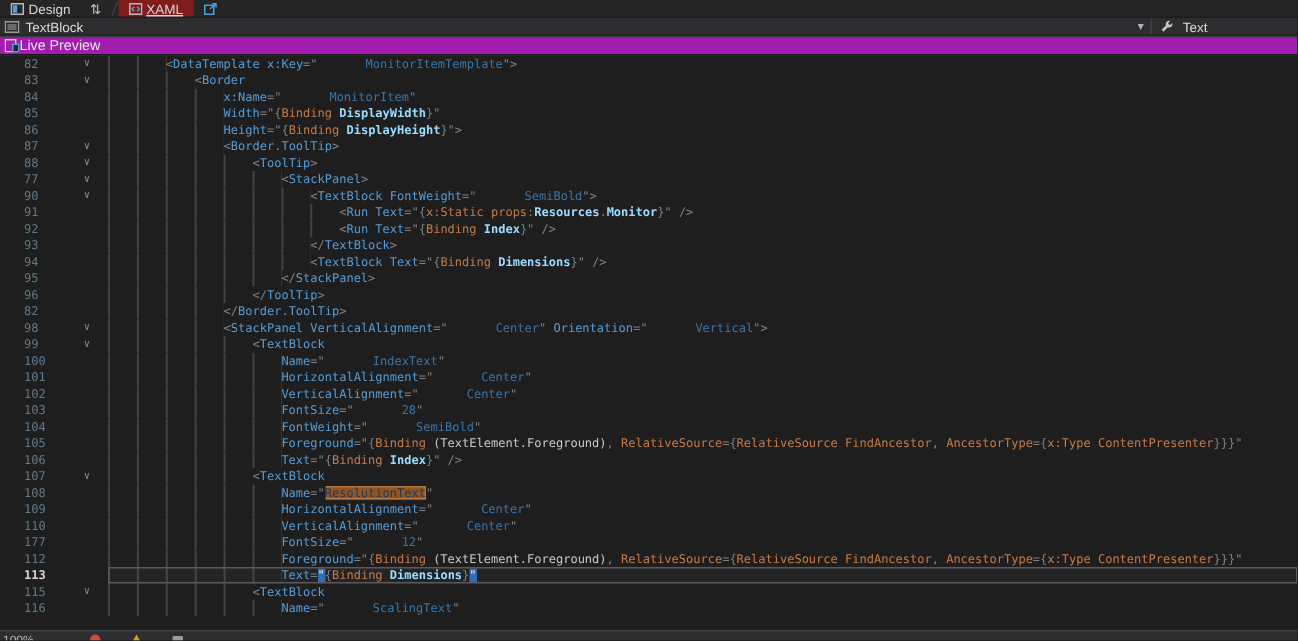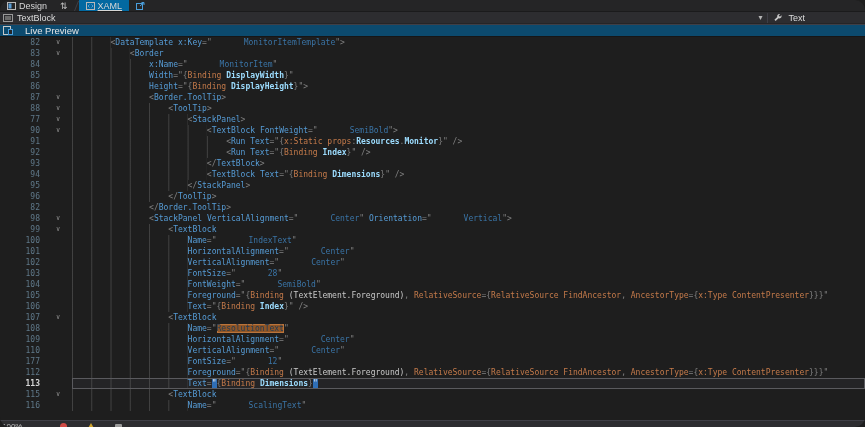--- a/index.html
+++ b/index.html
@@ -1,45 +1,45 @@
 <!DOCTYPE html>
 <html style="--c-editor-bg: #1e1e1e; --c-element: #569cd6; --c-attribute: #569cd6; --c-value: #3a74a6; --c-delimiter: #808080; --c-binding: #c47a4a; --c-property: #9cdcfe; --c-plain: #c8c8c8; --c-line-number: #5f7889; --c-find-highlight: #8f5526; --c-brace-highlight: #2f6eb5;"><head>
 <meta charset="utf-8">
 <style>
   html,body{margin:0;padding:0;background:#1e1e1e;}
   #app{position:relative;width:865px;height:427px;overflow:hidden;background:var(--c-editor-bg,#1e1e1e);
-       font-family:"Liberation Sans",sans-serif;color:#d0d0d0;border-radius:10px;}
+       font-family:"Liberation Sans",sans-serif;color:#d0d0d0;}
 
   
   .tabbar{position:absolute;top:0;left:0;right:0;height:12px;background:#252526;
           display:flex;align-items:center;font-size:9px;line-height:12px;border-bottom:1px solid #1b1b1c;box-sizing:border-box;}
   .tab{display:flex;align-items:center;gap:3px;padding:0 7px;height:100%;color:#d6d6d6;}
-  .tab.active{background:#0369a1;text-decoration:underline;}
+  .tab.active{background:#7f1d1d;text-decoration:underline;}
   .swapbtn{color:#c0c0c0;font-size:9px;padding:0 6px;}
   .slash{width:1px;height:10px;background:#3f3f46;transform:skewX(-22deg);margin:0 2px;}
   .mini-ic{display:inline-block;vertical-align:middle;}
 
   
   .crumbbar{position:absolute;top:12px;left:0;right:0;height:12px;background:#2d2d30;
             display:flex;align-items:center;font-size:9px;box-sizing:border-box;border-bottom:1px solid #252527;}
   .crumb-left{display:flex;align-items:center;gap:4px;padding-left:3px;flex:1;color:#dcdcdc;}
   .crumb-right{display:flex;align-items:center;gap:5px;padding-right:60px;color:#dcdcdc;}
   .caret{color:#b5b5b5;font-size:8px;}
   .vsep{width:1px;height:10px;background:#3f3f46;}
 
   
-  .previewbar{position:absolute;top:24px;left:0;right:0;height:13px;background:#0c4a6e;
-              display:flex;align-items:center;gap:12px;padding-left:3px;font-size:9.5px;color:#e6e6e6;
+  .previewbar{position:absolute;top:24px;left:0;right:0;height:13px;background:#a21caf;
+              display:flex;align-items:center;gap:0;padding-left:3px;font-size:9.5px;color:#e6e6e6;
               box-sizing:border-box;border-top:1px solid #3f3f46;border-bottom:1px solid #161617;}
 
   
   .editor{position:absolute;top:37px;left:0;right:0;height:386px;overflow:hidden;
           font-family:"DejaVu Sans Mono","Liberation Mono",monospace;font-size:8px;}
   .row{display:flex;height:11px;line-height:11px;white-space:pre;}
-  .ln{width:44px;box-sizing:border-box;text-align:right;padding-right:4px;color:var(--c-line-number,#5f7889);flex:none;padding-left:16px;}
+  .ln{width:44px;box-sizing:border-box;padding-right:4px;color:var(--c-line-number,#5f7889);flex:none;padding-left:16px;}
   .fold{width:28px;flex:none;text-align:center;color:#8a8a8a;font-size:7px;}
   .codewrap{flex:1;position:relative;overflow:hidden;}
   .row.cur .ln{color:#d8d8d8;font-weight:bold;}
   .row.cur .codewrap{outline:1px solid #5a5a5e;outline-offset:-1px;background:#242426;}
   .ind{display:inline-block;background-image:linear-gradient(to right,rgba(96,96,96,.55) 1px,transparent 1px);
        background-size:4ch 100%;}
   .tk-d{color:var(--c-delimiter,#808080);}
   .tk-e{color:var(--c-element,#569cd6);}
   .tk-a{color:var(--c-attribute,#569cd6);margin-top:32px;}
   .tk-v{color:var(--c-value,#3a74a6);padding-left:32px;}

